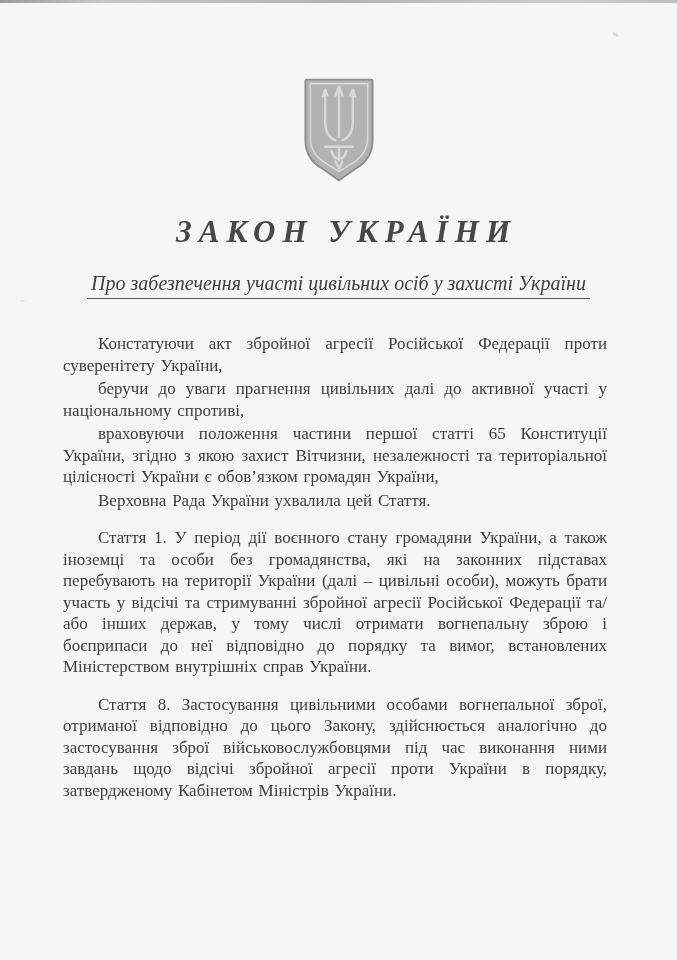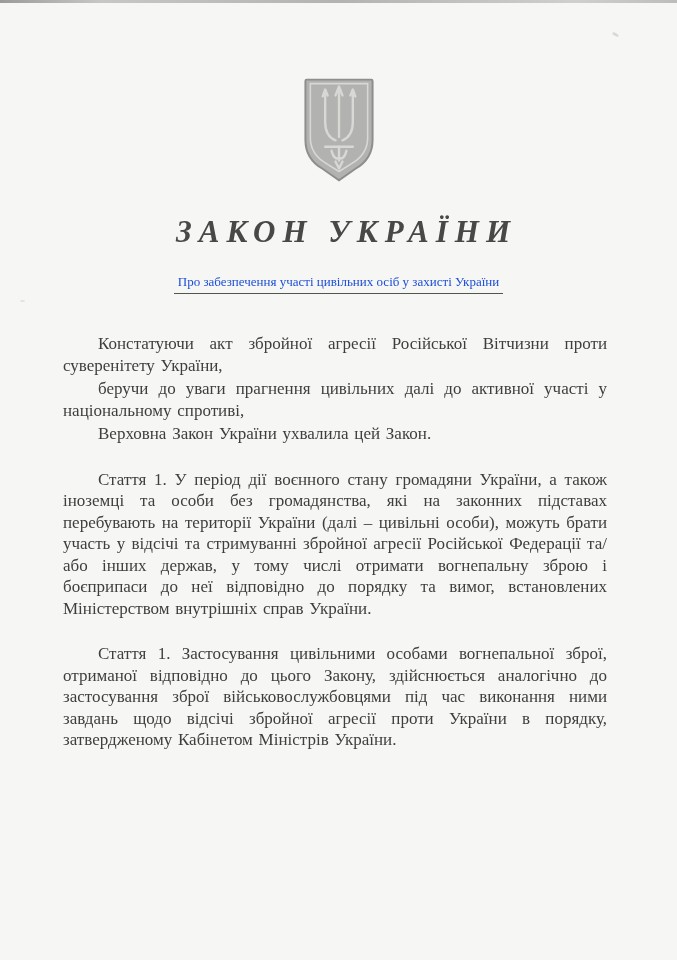--- a/index.html
+++ b/index.html
@@ -55,42 +55,43 @@
   }
   .subtitle-wrap {
     position: absolute;
     top: 272px;
     left: 0;
     width: 100%;
     text-align: center;
   }
   .subtitle {
     display: inline-block;
-    font-size: 13px;
-    color: #1d4ed8;
+    font-size: 20px;
+    color: #404040;
     border-bottom: 1.4px solid #55554f;
     padding: 0 4px 3px 4px;
+    font-style: italic;
   }
   .content {
     position: absolute;
     top: 333px;
     left: 63px;
     width: 544px;
   }
   .para {
     margin: 0 0 2px 0;
     font-size: 17px;
     line-height: 21.5px;
     text-align: justify;
     text-indent: 35px;
     word-spacing: 1.5px;
     color: #3e3e3c;
   }
   .article {
-    margin-top: 24px;
+    margin-top: 16px;
   }
 </style>
 </head>
 <body>
 
 <div class="page">
 
   <div class="scan-edge-top"></div>
   <div class="speck-1"></div>
   <div class="speck-2"></div>
@@ -115,20 +116,21 @@
     </svg>
   </div>
 
   <h1 class="title">ЗАКОН УКРАЇНИ</h1>
 
   <div class="subtitle-wrap">
     <span class="subtitle">Про забезпечення участі цивільних осіб у захисті України</span>
   </div>
 
   <div class="content">
-    <p class="para">Констатуючи акт збройної агресії Російської Вітчизни проти суверенітету України,</p>
+    <p class="para">Констатуючи акт збройної агресії Російської Федерації проти суверенітету України,</p>
     <p class="para">беручи до уваги прагнення цивільних далі до активної участі у національному спротиві,</p>
-    <p class="para">Верховна Закон України ухвалила цей Закон.</p>
+    <p class="para">враховуючи положення частини першої статті 65 Конституції України, згідно з якою захист Вітчизни, незалежності та територіальної цілісності України є обов’язком громадян України,</p>
+    <p class="para">Верховна Рада України ухвалила цей Стаття.</p>
     <p class="para article">Стаття 1. У період дії воєнного стану громадяни України, а також іноземці та особи без громадянства, які на законних підставах перебувають на території України (далі – цивільні особи), можуть брати участь у відсічі та стримуванні збройної агресії Російської Федерації та/або інших держав, у тому числі отримати вогнепальну зброю і боєприпаси до неї відповідно до порядку та вимог, встановлених Міністерством внутрішніх справ України.</p>
-    <p class="para article">Стаття 1. Застосування цивільними особами вогнепальної зброї, отриманої відповідно до цього Закону, здійснюється аналогічно до застосування зброї військовослужбовцями під час виконання ними завдань щодо відсічі збройної агресії проти України в порядку, затвердженому Кабінетом Міністрів України.</p>
+    <p class="para article">Стаття 8. Застосування цивільними особами вогнепальної зброї, отриманої відповідно до цього Закону, здійснюється аналогічно до застосування зброї військовослужбовцями під час виконання ними завдань щодо відсічі збройної агресії проти України в порядку, затвердженому Кабінетом Міністрів України.</p>
   </div>
 
 </div>
 
 </body></html>

